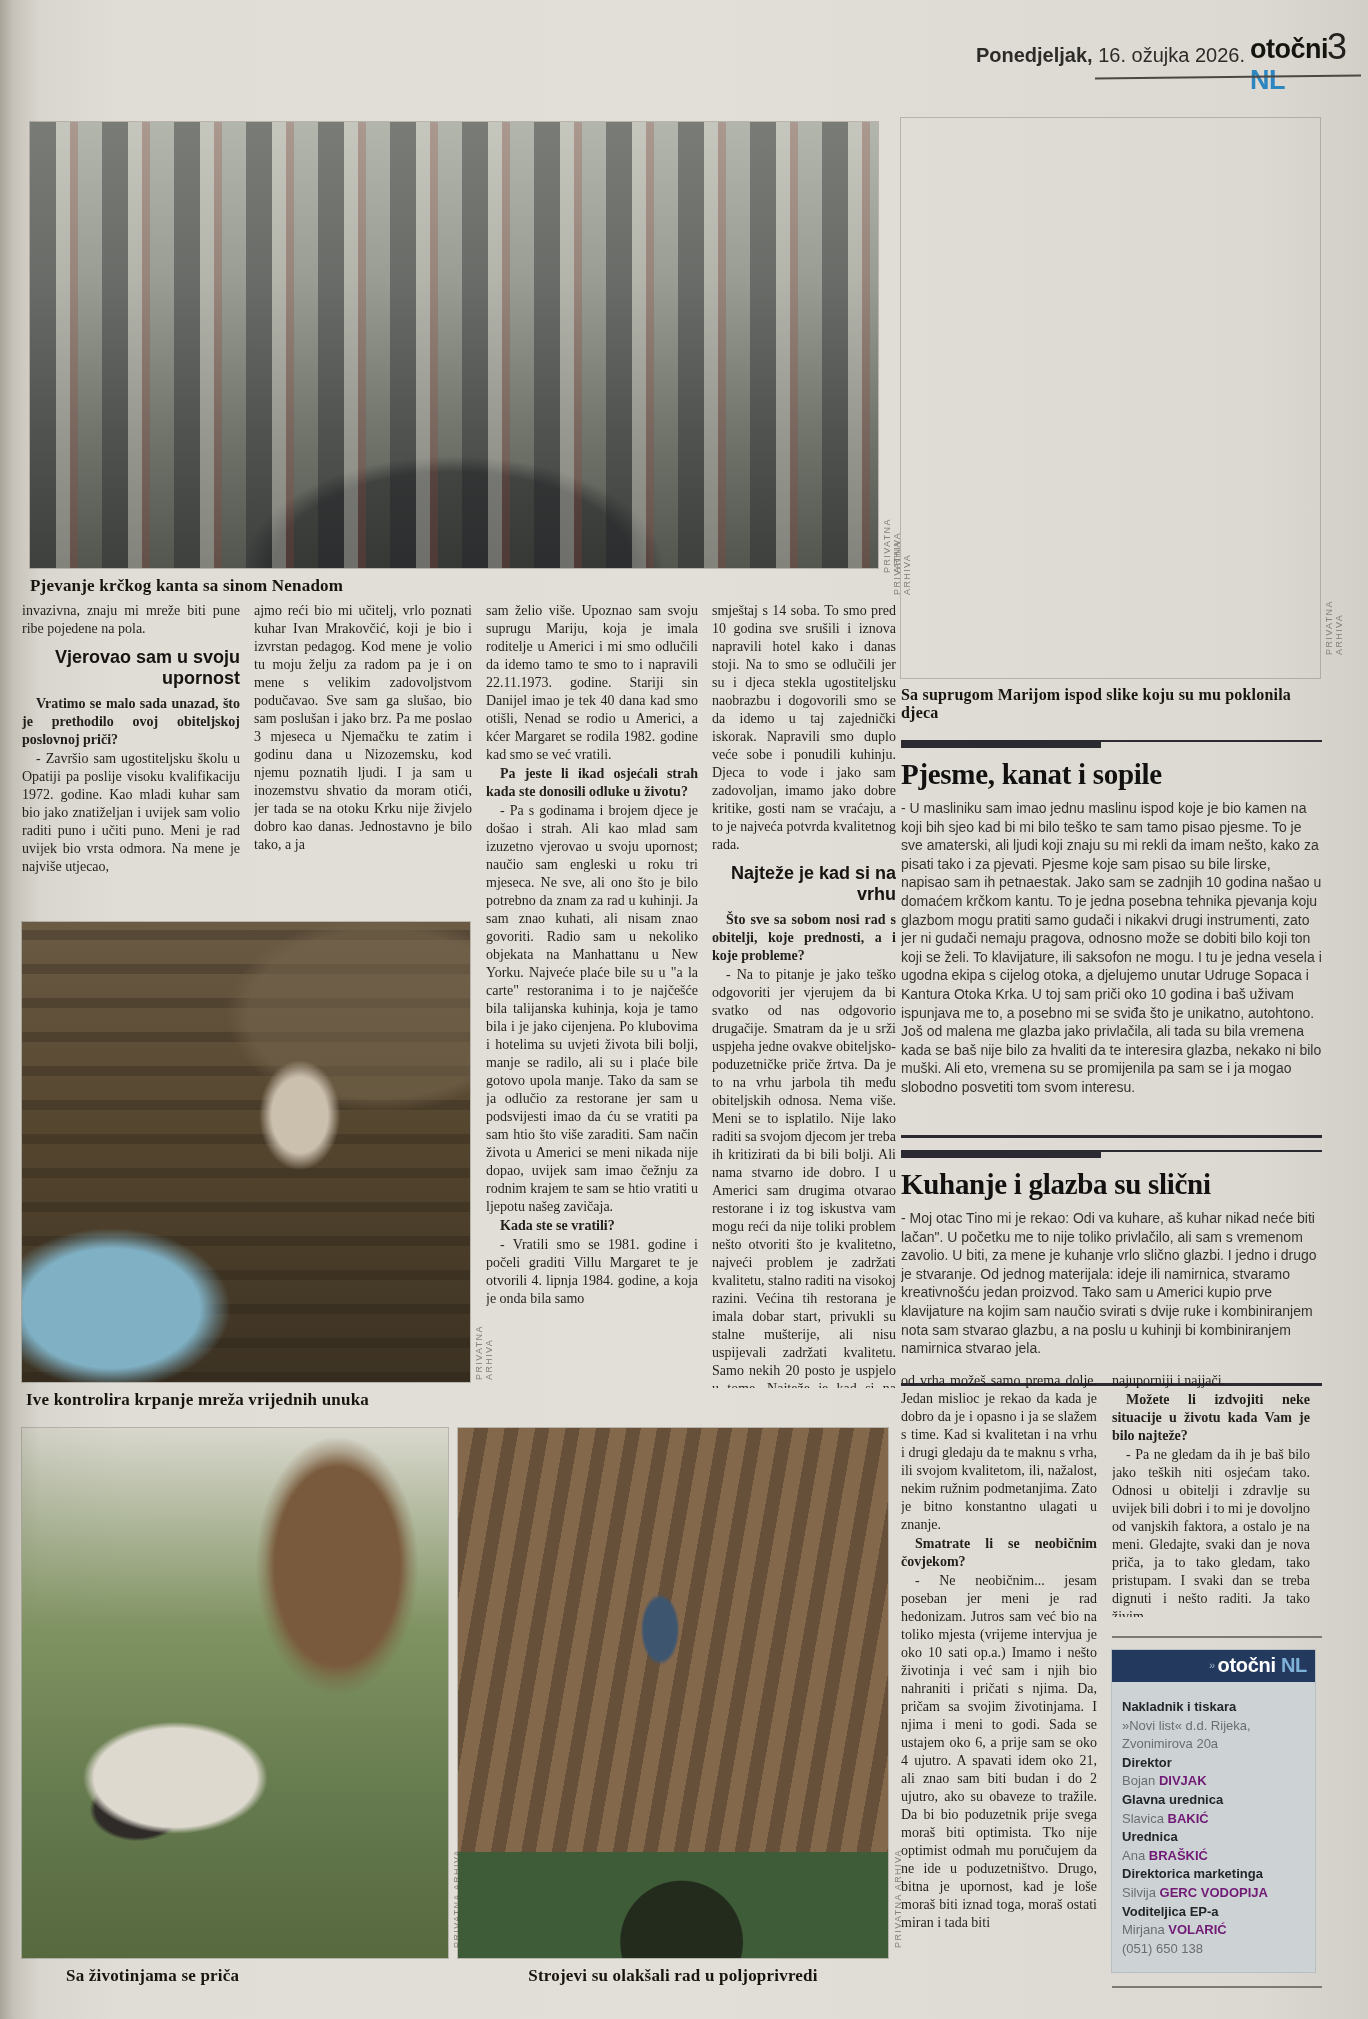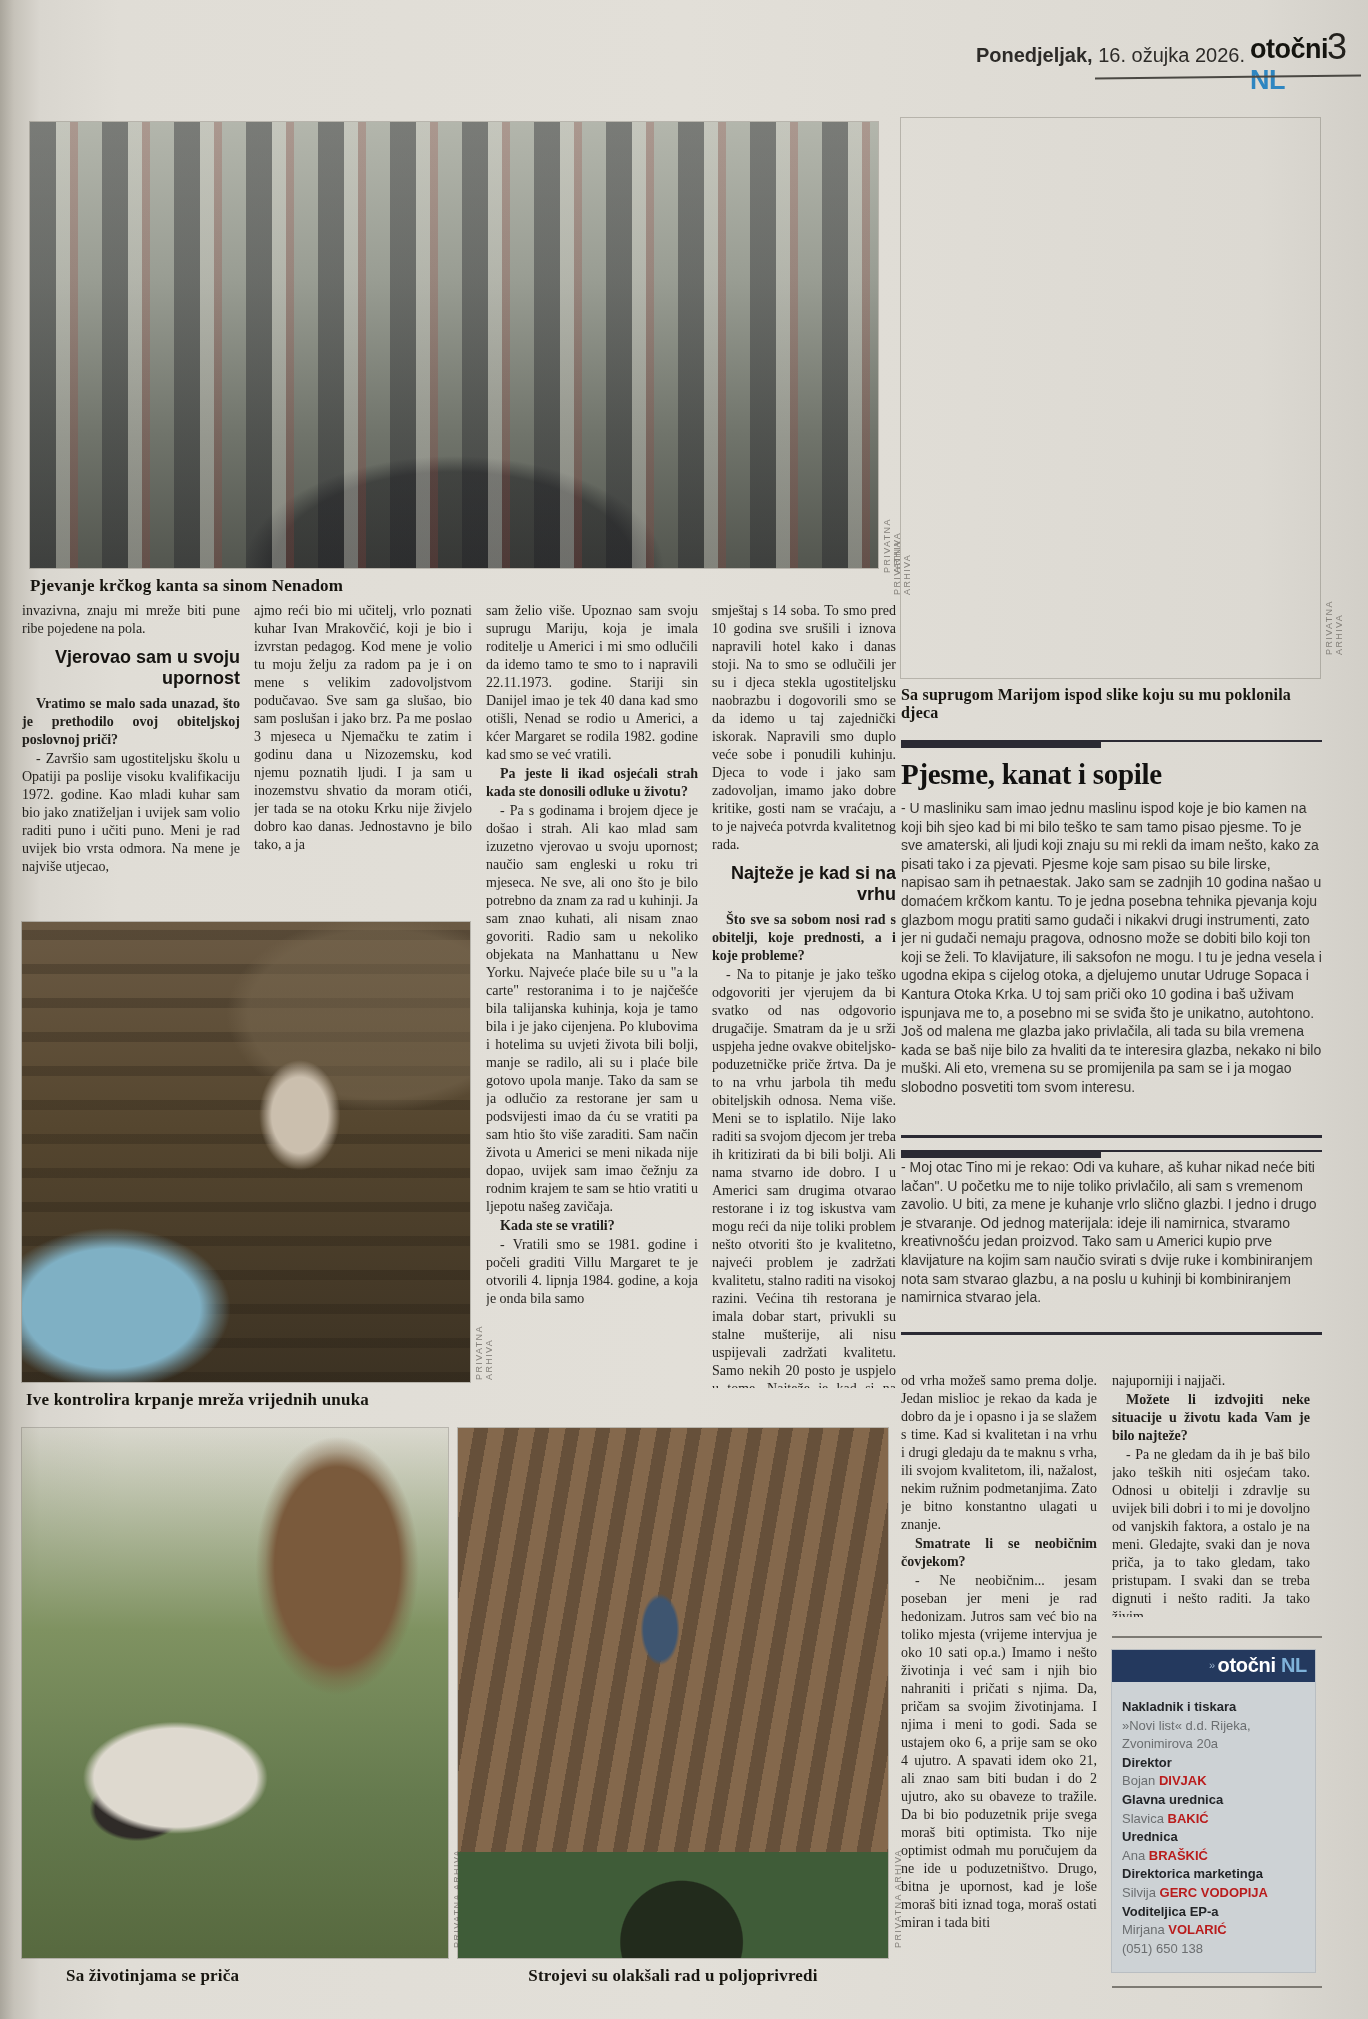--- a/index.html
+++ b/index.html
@@ -42,21 +42,21 @@
   .fbox-bottom{height:3px;background:#2b2a33;}
 
   
   .mast{background:#cdd2d5;box-shadow:0 0 0 1px #b9bec2;font-family:"Liberation Sans",sans-serif;overflow:hidden;}
   .mast-bar{background:#24395e;color:#fff;font-weight:bold;font-size:20px;text-align:right;
             padding:4px 8px 5px 8px;letter-spacing:-.3px;}
   .mast-bar .nl{color:#7fb2d9;}
   .mast-bar .pre{font-size:11px;color:#9db4cf;font-weight:normal;vertical-align:3px;}
   .mast-body{padding:16px 10px;font-size:13px;line-height:18.6px;color:#6b6e70;}
   .mast-body .lbl{font-weight:bold;color:#232528;}
-  .mast-body .last{font-weight:bold;color:#b91c1c;}
+  .mast-body .last{font-weight:bold;color:#701a75;}
   .thinline{height:2px;background:#7d7a73;}
 </style>
 </head>
 <body>
 
 <div id="page">
 
   <div class="abs hdr-date" style="left:800px;top:44px;width:445px;">
     <b>Ponedjeljak,</b><span> 16. ožujka 2026.</span>
   </div>
@@ -143,20 +143,21 @@
     <div class="fbox-title">Pjesme, kanat i sopile</div>
     <div class="fbox-body" style="height:330px;">- U masliniku sam imao jednu maslinu ispod koje je bio kamen na koji bih sjeo kad bi mi bilo teško te sam tamo pisao pjesme. To je sve amaterski, ali ljudi koji znaju su mi rekli da imam nešto, kako za pisati tako i za pjevati. Pjesme koje sam pisao su bile lirske, napisao sam ih petnaestak. Jako sam se zadnjih 10 godina našao u domaćem krčkom kantu. To je jedna posebna tehnika pjevanja koju glazbom mogu pratiti samo gudači i nikakvi drugi instrumenti, zato jer ni gudači nemaju pragova, odnosno može se dobiti bilo koji ton koji se želi. To klavijature, ili saksofon ne mogu. I tu je jedna vesela i ugodna ekipa s cijelog otoka, a djelujemo unutar Udruge Sopaca i Kantura Otoka Krka. U toj sam priči oko 10 godina i baš uživam ispunjava me to, a posebno mi se sviđa što je unikatno, autohtono. Još od malena me glazba jako privlačila, ali tada su bila vremena kada se baš nije bilo za hvaliti da te interesira glazba, nekako ni bilo muški. Ali eto, vremena su se promijenila pa sam se i ja mogao slobodno posvetiti tom svom interesu.</div>
     <div class="fbox-bottom" style="margin-top:6px;"></div>
   </div>
 
   <div class="abs" style="left:901px;top:1150px;width:421px;">
     <div style="position:relative;">
       <div class="fbox-topline"></div>
       <div class="fbox-top" style="width:200px;margin-top:-2px;"></div>
     </div>
+    <div class="fbox-title">Kuhanje i glazba su slični</div>
     <div class="fbox-body" style="height:168px;">- Moj otac Tino mi je rekao: Odi va kuhare, aš kuhar nikad neće biti lačan". U početku me to nije toliko privlačilo, ali sam s vremenom zavolio. U biti, za mene je kuhanje vrlo slično glazbi. I jedno i drugo je stvaranje. Od jednog materijala: ideje ili namirnica, stvaramo kreativnošću jedan proizvod. Tako sam u Americi kupio prve klavijature na kojim sam naučio svirati s dvije ruke i kombiniranjem nota sam stvarao glazbu, a na poslu u kuhinji bi kombiniranjem namirnica stvarao jela.</div>
     <div class="fbox-bottom" style="margin-top:6px;"></div>
   </div>
 
   <div class="abs col" style="left:901px;top:1372px;width:196px;height:616px;">
     <p>od vrha možeš samo prema dolje. Jedan mislioc je rekao da kada je dobro da je i opasno i ja se slažem s time. Kad si kvalitetan i na vrhu i drugi gledaju da te maknu s vrha, ili svojom kvalitetom, ili, nažalost, nekim ružnim podmetanjima. Zato je bitno konstantno ulagati u znanje.</p>
     <p class="q">Smatrate li se neobičnim čovjekom?</p>
     <p class="ind">- Ne neobičnim... jesam poseban jer meni je rad hedonizam. Jutros sam već bio na toliko mjesta (vrijeme intervjua je oko 10 sati op.a.) Imamo i nešto životinja i već sam i njih bio nahraniti i pričati s njima. Da, pričam sa svojim životinjama. I njima i meni to godi. Sada se ustajem oko 6, a prije sam se oko 4 ujutro. A spavati idem oko 21, ali znao sam biti budan i do 2 ujutro, ako su obaveze to tražile. Da bi bio poduzetnik prije svega moraš biti optimista. Tko nije optimist odmah mu poručujem da ne ide u poduzetništvo. Drugo, bitna je upornost, kad je loše moraš biti iznad toga, moraš ostati miran i tada biti</p>
   </div>
 

